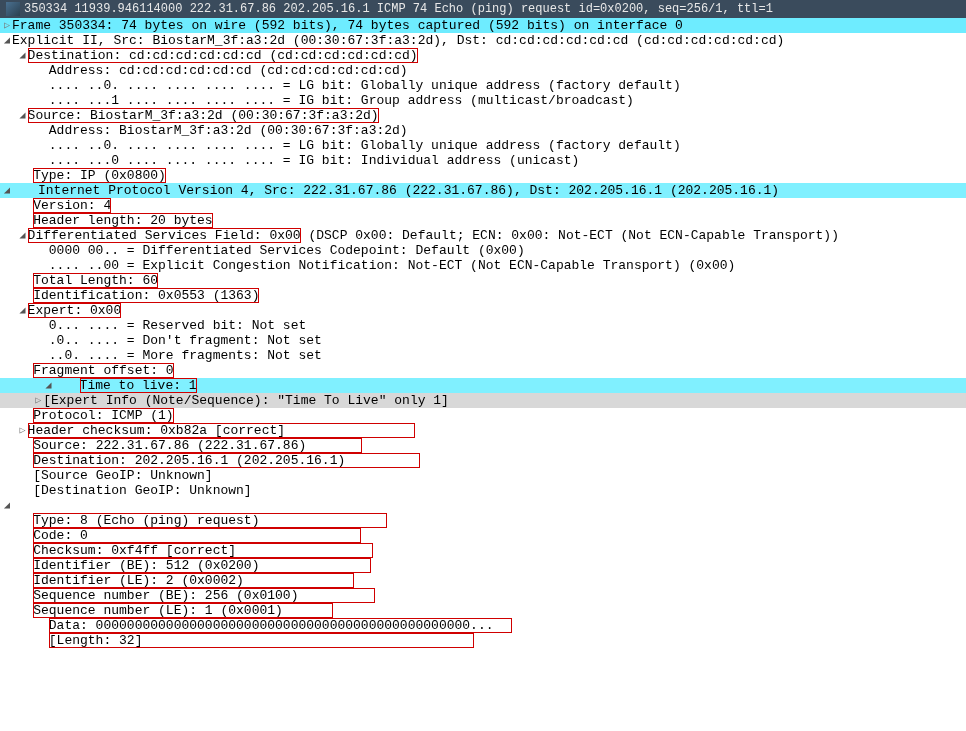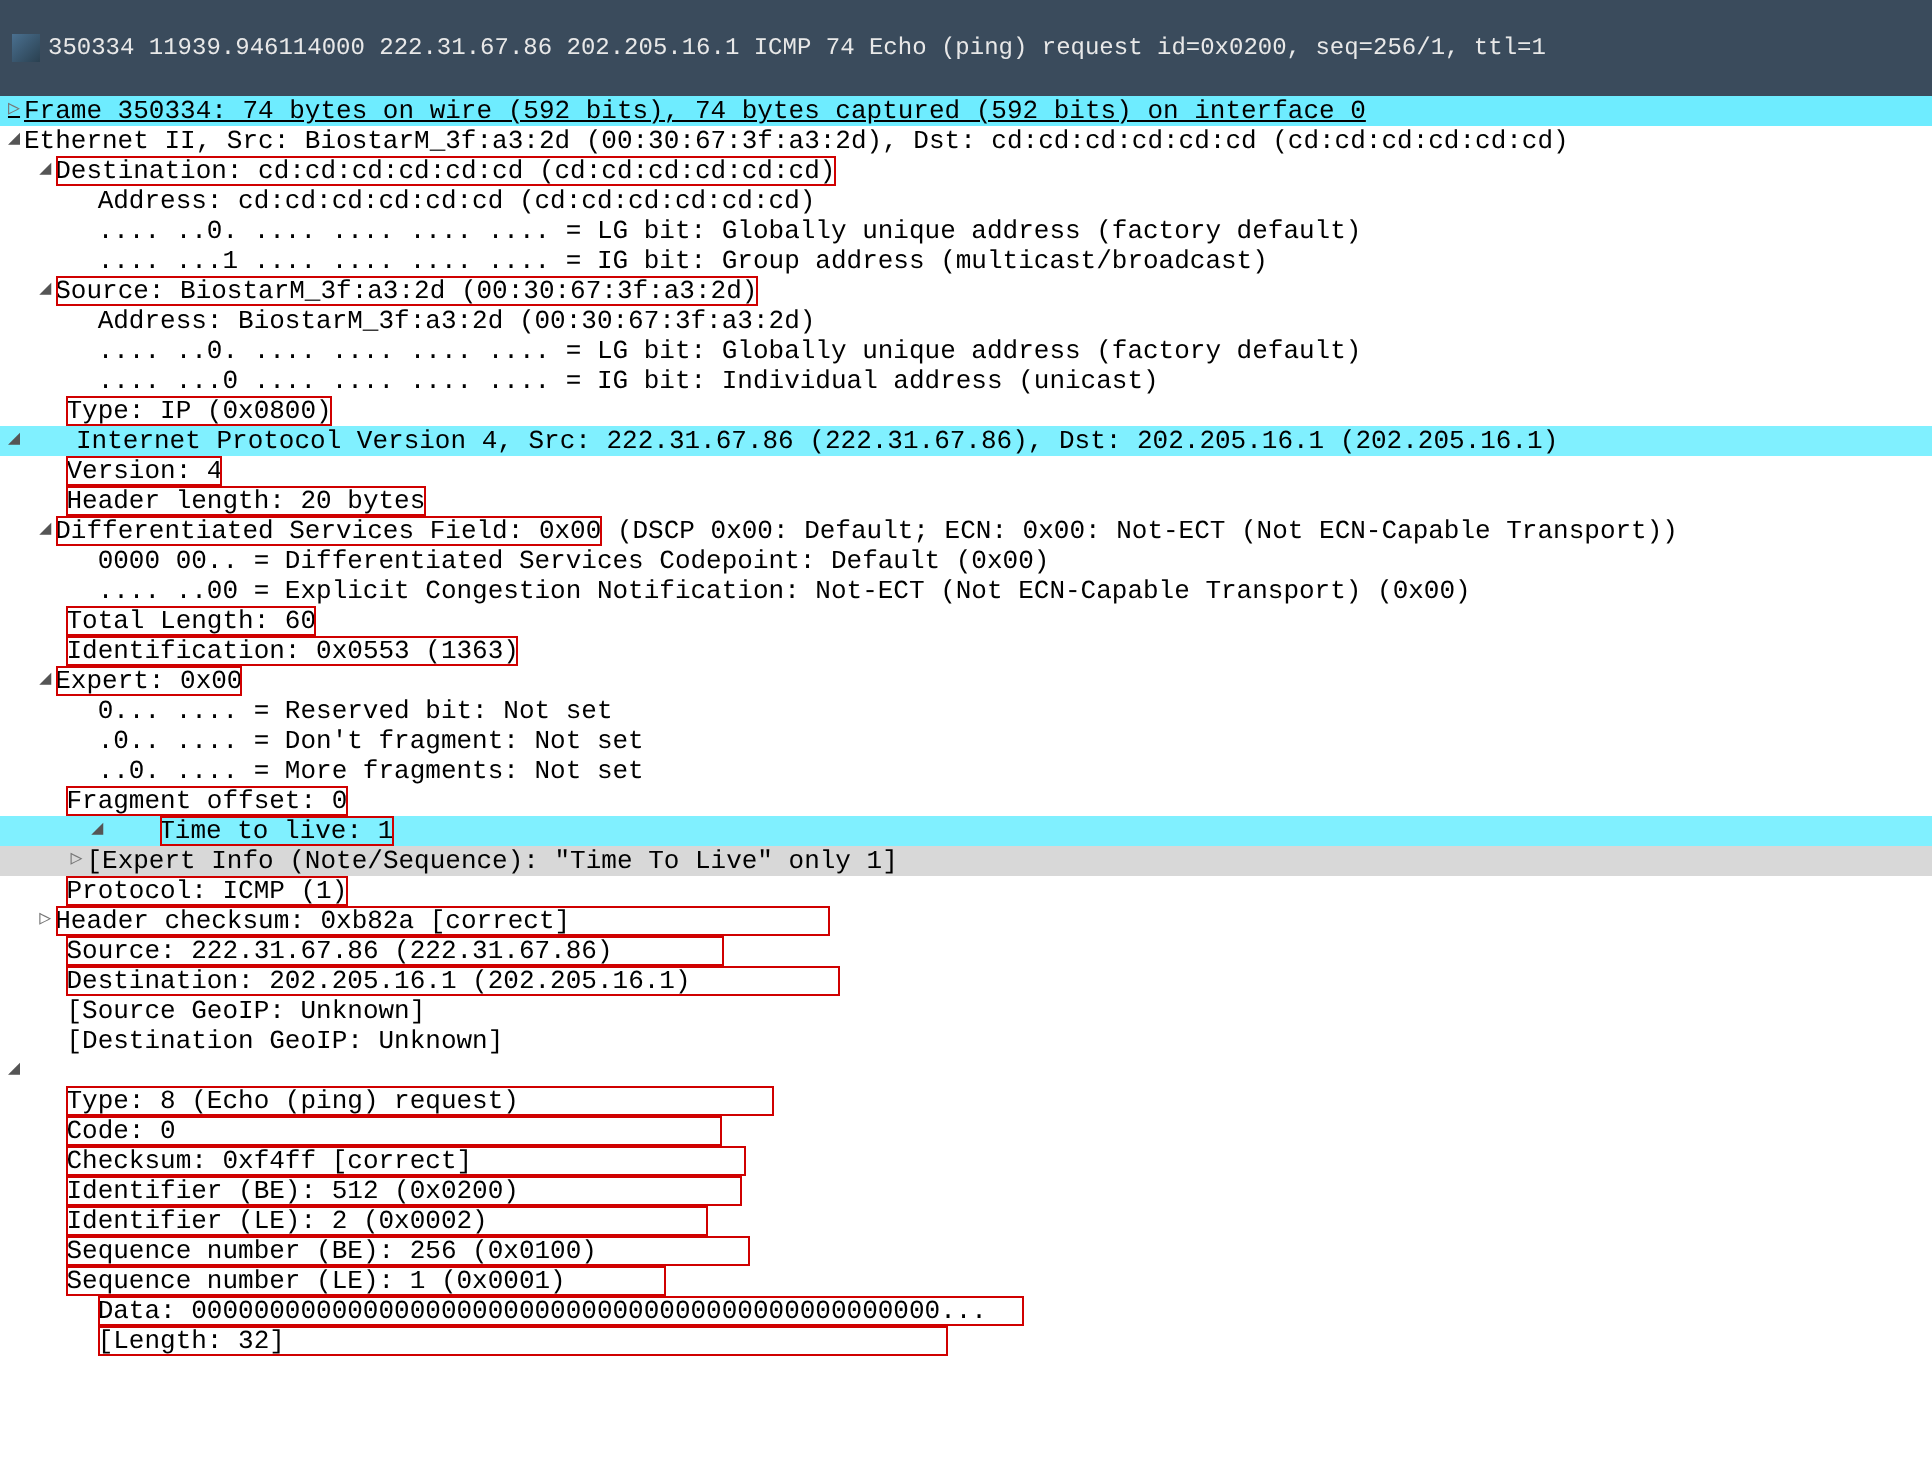--- a/index.html
+++ b/index.html
@@ -7,41 +7,41 @@
     font-family: "Consolas", "Courier New", monospace;
     font-size: 13px;
     background: #ffffff;
     color: #000000;
     width: 966px;
     overflow: hidden;
   }
   .titlebar {
     background: #3a4b5c;
     color: #e8e8e8;
-    padding: 17px 6px;
+    padding: 2px 6px;
     font-size: 12px;
     display: flex;
     align-items: flex-end;
     gap: 4px;
   }
   .titlebar-icon {
     width: 14px; height: 14px;
     background: linear-gradient(135deg,#4a7090,#2a4050);
     display:inline-block;
   }
   .tree { padding: 0; }
   .row {
     display: flex;
     align-items: flex-start;
     white-space: pre;
     line-height: 15px;
     min-height: 15px;
     padding: 0 2px;
   }
-  .row.hl-blue { background: #6eecff; text-decoration: underline; }
+  .row.hl-blue { background: #6eecff; }
   .row.hl-cyan { background: #80f0ff; gap: 26px; }
   .row.hl-gray { background: #d8d8d8; }
   .tri {
     display:inline-block;
     width:10px;
     text-align:center;
     font-size:10px;
     color:#555;
     cursor:pointer;
     user-select:none;
@@ -61,21 +61,21 @@
 
 <div class="tree">
 
   <div class="row hl-blue">
     <span class="tri right"></span>
     <span>Frame 350334: 74 bytes on wire (592 bits), 74 bytes captured (592 bits) on interface 0</span>
   </div>
 
   <div class="row">
     <span class="tri down"></span>
-    <span>Ethernet II, Src: BiostarM_3f:a3:2d (00:30:67:3f:a3:2d), Dst: cd:cd:cd:cd:cd:cd (cd:cd:cd:cd:cd:cd)</span>
+    <span>Explicit II, Src: BiostarM_3f:a3:2d (00:30:67:3f:a3:2d), Dst: cd:cd:cd:cd:cd:cd (cd:cd:cd:cd:cd:cd)</span>
   </div>
   <div class="row">
     <span class="pad">  </span><span class="tri down"></span>
     <span class="box-red">Destination: cd:cd:cd:cd:cd:cd (cd:cd:cd:cd:cd:cd)</span>
   </div>
   <div class="row"><span class="pad">      </span><span>Address: cd:cd:cd:cd:cd:cd (cd:cd:cd:cd:cd:cd)</span></div>
   <div class="row"><span class="pad">      </span><span>.... ..0. .... .... .... .... = LG bit: Globally unique address (factory default)</span></div>
   <div class="row"><span class="pad">      </span><span>.... ...1 .... .... .... .... = IG bit: Group address (multicast/broadcast)</span></div>
   <div class="row">
     <span class="pad">  </span><span class="tri down"></span>

